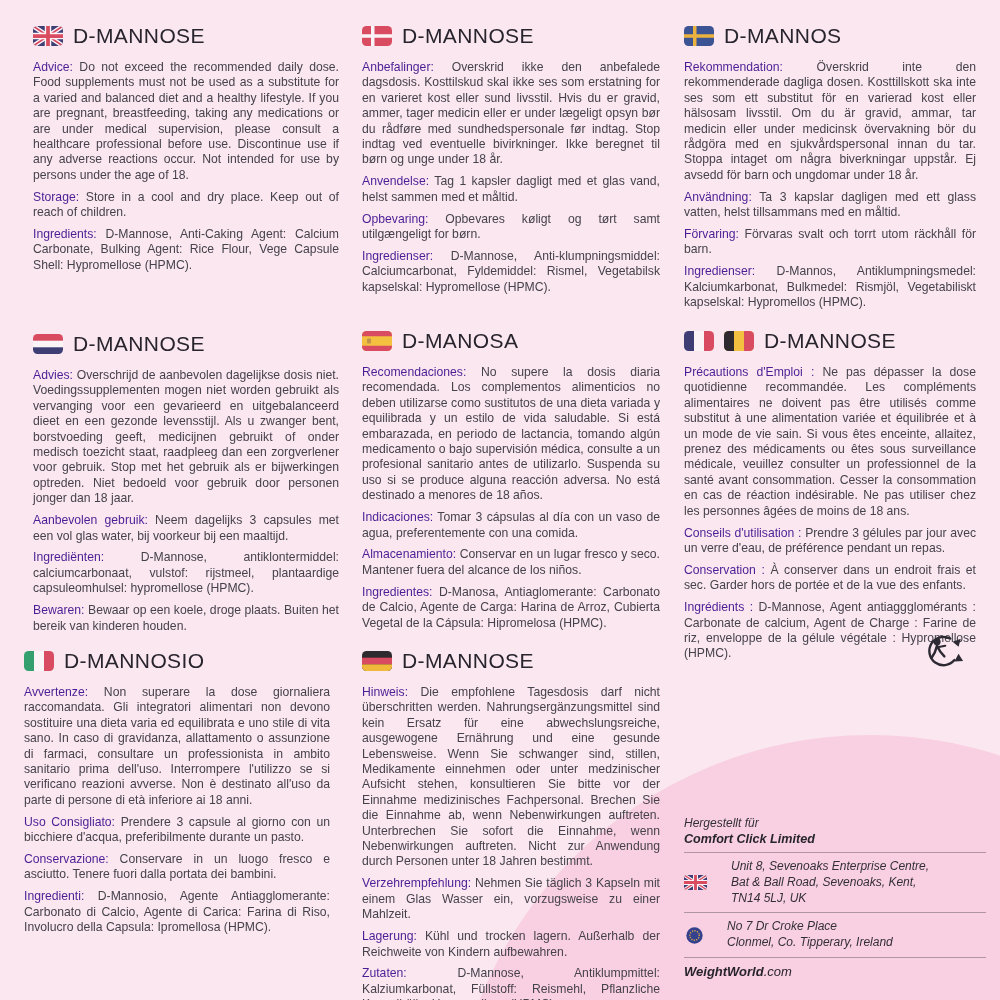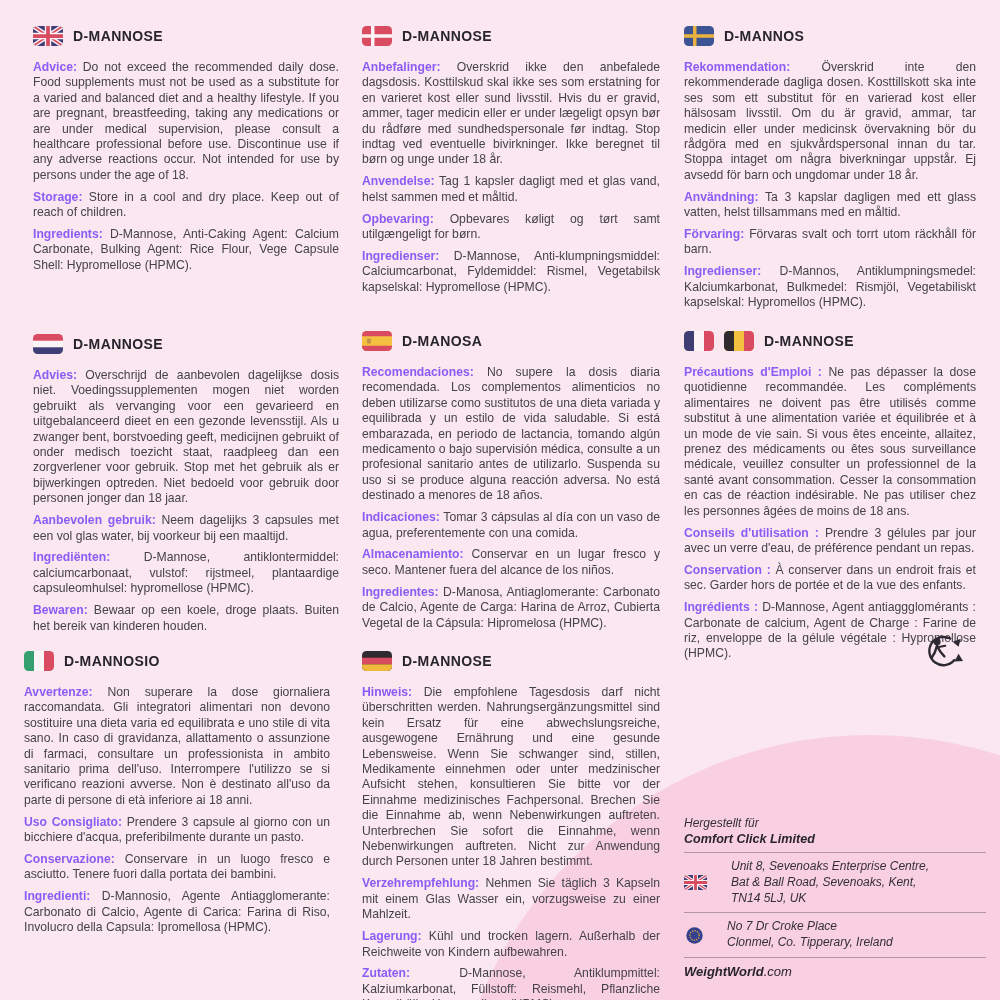--- a/index.html
+++ b/index.html
@@ -14,28 +14,28 @@
     border-radius:50%;
   }
   .lang{position:absolute;}
   .lang-header{display:flex;align-items:center;gap:10px;margin-bottom:13px;}
   .flag{
     display:inline-block;width:30px;height:20px;border-radius:4.5px;
     overflow:hidden;flex:0 0 auto;
   }
   .flag svg{display:block;width:100%;height:100%;}
   .lang-title{
-    margin:0;font-size:14px;font-weight:700;color:#28242E;
+    margin:0;font-size:21px;font-weight:400;color:#28242E;
     letter-spacing:.4px;line-height:22px;
   }
   .lang p{
     margin:0 0 6.5px;font-size:12.2px;line-height:15.4px;color:#46424C;
     text-align:justify;
   }
-  .lang p b{color:#8b5cf6;font-weight:700;}
+  .lang p b{color:#4c1d95;font-weight:400;}
   
   #sec-en{left:33px;top:25px;width:306px;}
   #sec-nl{left:33px;top:333px;width:306px;}
   #sec-it{left:24px;top:650px;width:306px;}
   #sec-dk{left:362px;top:25px;width:298px;}
   #sec-es{left:362px;top:330px;width:298px;}
   #sec-de{left:362px;top:650px;width:298px;}
   #sec-se{left:684px;top:25px;width:292px;}
   #sec-fr{left:684px;top:330px;width:292px;}
 

